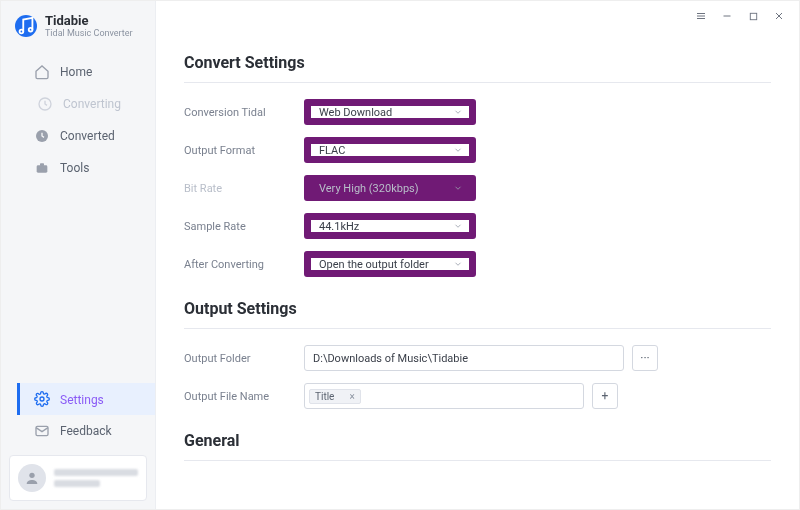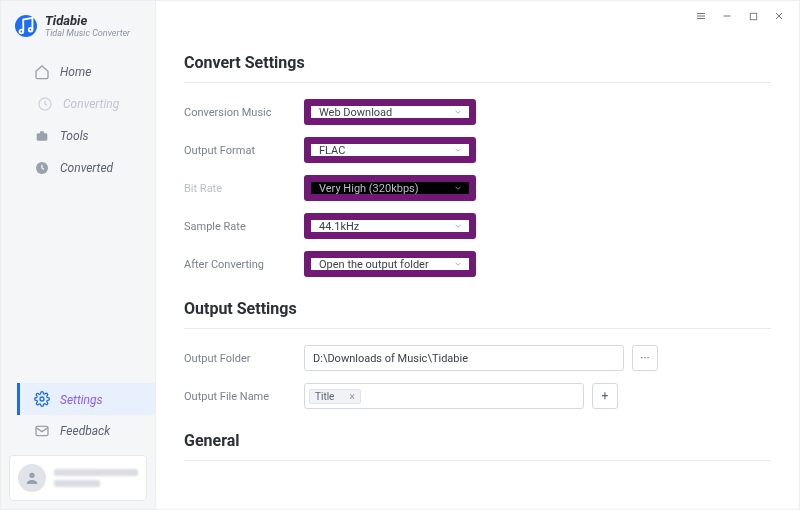--- a/index.html
+++ b/index.html
@@ -1,18 +1,18 @@
 <!DOCTYPE html>
 <html><head>
 <meta charset="utf-8">
 <style>
   * { box-sizing: border-box; margin: 0; padding: 0; }
   body { font-family: -apple-system, "Segoe UI", Roboto, Arial, sans-serif; background: #fff; color: #333; }
   .app { display: flex; width: 800px; height: 510px; overflow: hidden; border: 1px solid #eee; }
-  .sidebar { width: 155px; background: #f5f6f8; display: flex; flex-direction: column; border-right: 1px solid #eceef2; font-style: italic; }
+  .sidebar { width: 155px; background: #f5f6f8; display: flex; flex-direction: column; border-right: 1px solid #eceef2; }
   .brand { display: flex; align-items: center; gap: 8px; padding: 12px 10px 14px 14px; }
   .brand-logo { width: 22px; height: 22px; border-radius: 50%; background: #1e6df0; display: flex; align-items: center; justify-content: center; color: #fff; font-size: 12px; }
   .brand-text .t1 { font-size: 13px; font-weight: 700; color: #2b2f36; }
   .brand-text .t2 { font-size: 9px; color: #8b93a1; }
   .nav { display: flex; flex-direction: column; padding-top: 4px; margin-left: 16px; }
   .nav-item { display: flex; align-items: center; gap: 10px; padding: 8px 14px; font-size: 12px; color: #5b6370; cursor: pointer; border-left: 3px solid transparent; }
   .nav-item.disabled { color: #bfc5d0; cursor: default; padding-left: 17px; }
   .nav-item.active { background: #e8f0fe; color: #8b5cf6; border-left-color: #1e6df0; align-items: flex-end; }
   .nav-icon { width: 16px; height: 16px; display: flex; align-items: center; justify-content: center; flex: 0 0 16px; }
   .nav-icon svg { width: 16px; height: 16px; }
@@ -27,21 +27,21 @@
   .win-btn { width: 24px; height: 24px; display: flex; align-items: center; justify-content: center; color: #6e7480; border-radius: 3px; cursor: pointer; }
   .content { flex: 1; overflow-y: auto; padding: 0 28px 20px 28px; }
   .content::-webkit-scrollbar { width: 6px; }
   .content::-webkit-scrollbar-thumb { background: #d0d4dc; border-radius: 3px; }
   h2.section { font-size: 16px; font-weight: 700; color: #2b2f36; margin: 22px 0 10px 0; }
   .section-rule { height: 1px; background: #e6e8ee; margin-bottom: 16px; }
   .row { display: flex; align-items: center; margin-bottom: 12px; }
   .row-label { width: 120px; font-size: 11px; color: #7a818f; }
   .row-label.disabled { color: #b8bec9; }
   .select { position: relative; width: 172px; height: 26px; border: 7px solid #701a75; border-radius: 3px; background: #fff; display: flex; align-items: center; padding: 0 24px 0 8px; font-size: 11px; color: #3a3f49; cursor: pointer; }
-  .select.disabled { background: #000000; color: #b8bec9; cursor: default; }
+  .select.disabled { background: #701a75; color: #b8bec9; cursor: default; }
   .select .chev { position: absolute; right: 6px; top: 50%; transform: translateY(-50%); color: #9aa0ac; display: flex; }
   .text-input { width: 320px; height: 26px; border: 1px solid #d4d8e0; border-radius: 3px; padding: 0 8px; font-size: 11px; color: #3a3f49; display: flex; align-items: center; }
   .chip-input { width: 280px; min-height: 26px; border: 1px solid #d4d8e0; border-radius: 3px; padding: 2px 4px; display: flex; align-items: center; gap: 4px; }
   .chip { background: #f0f2f6; border: 1px solid #e0e3ea; border-radius: 2px; padding: 1px 5px; font-size: 10px; color: #5b6370; display: flex; align-items: center; gap: 15px; }
   .chip .x { color: #8b93a1; cursor: pointer; }
   .sq-btn { width: 26px; height: 26px; border: 1px solid #d4d8e0; border-radius: 3px; margin-left: 8px; display: flex; align-items: center; justify-content: center; color: #5b6370; cursor: pointer; font-size: 12px; background: #fff; }
   .info-icn { margin-left: 8px; color: #9aa0ac; cursor: pointer; display: flex; }
 </style>
 </head>
 <body>
@@ -77,34 +77,34 @@
             <svg viewBox="0 0 24 24" fill="none" stroke="#cfd3dc" stroke-width="2">
               <circle cx="12" cy="12" r="9"></circle>
               <path d="M12 7v5l3 2"></path>
             </svg>
           </span>
         <span>Converting</span>
       </div>
       <div class="nav-item">
         <span class="nav-icon">
             <svg viewBox="0 0 24 24" fill="#9aa0ac">
+              <circle cx="12" cy="12" r="9"></circle>
+              <path d="M12 7v5l3 2" stroke="#f5f6f8" stroke-width="2" fill="none"></path>
+            </svg>
+          </span>
+        <span>Converted</span>
+      </div>
+      <div class="nav-item">
+        <span class="nav-icon">
+            <svg viewBox="0 0 24 24" fill="#9aa0ac">
               <rect x="4" y="8" width="16" height="11" rx="2"></rect>
               <rect x="9" y="5" width="6" height="4" rx="1"></rect>
             </svg>
           </span>
         <span>Tools</span>
-      </div>
-      <div class="nav-item">
-        <span class="nav-icon">
-            <svg viewBox="0 0 24 24" fill="#9aa0ac">
-              <circle cx="12" cy="12" r="9"></circle>
-              <path d="M12 7v5l3 2" stroke="#f5f6f8" stroke-width="2" fill="none"></path>
-            </svg>
-          </span>
-        <span>Converted</span>
       </div>
     </nav>
 
     <div class="nav-push"></div>
 
     <nav class="nav">
       <div class="nav-item active">
         <span class="nav-icon">
             <svg viewBox="0 0 24 24" fill="none" stroke="#1e6df0" stroke-width="2">
               <circle cx="12" cy="12" r="3"></circle>
@@ -164,21 +164,21 @@
           </svg>
         </div>
     </div>
 
     <div class="content">
 
       <h2 class="section">Convert Settings</h2>
       <div class="section-rule"></div>
 
       <div class="row">
-        <div class="row-label">Conversion Music</div>
+        <div class="row-label">Conversion Tidal</div>
         <div class="select">
           <span>Web Download</span>
           <span class="chev">
               <svg width="10" height="10" viewBox="0 0 24 24" fill="none" stroke="currentColor" stroke-width="2">
                 <polyline points="6 9 12 15 18 9"></polyline>
               </svg>
             </span>
         </div>
       </div>
 

